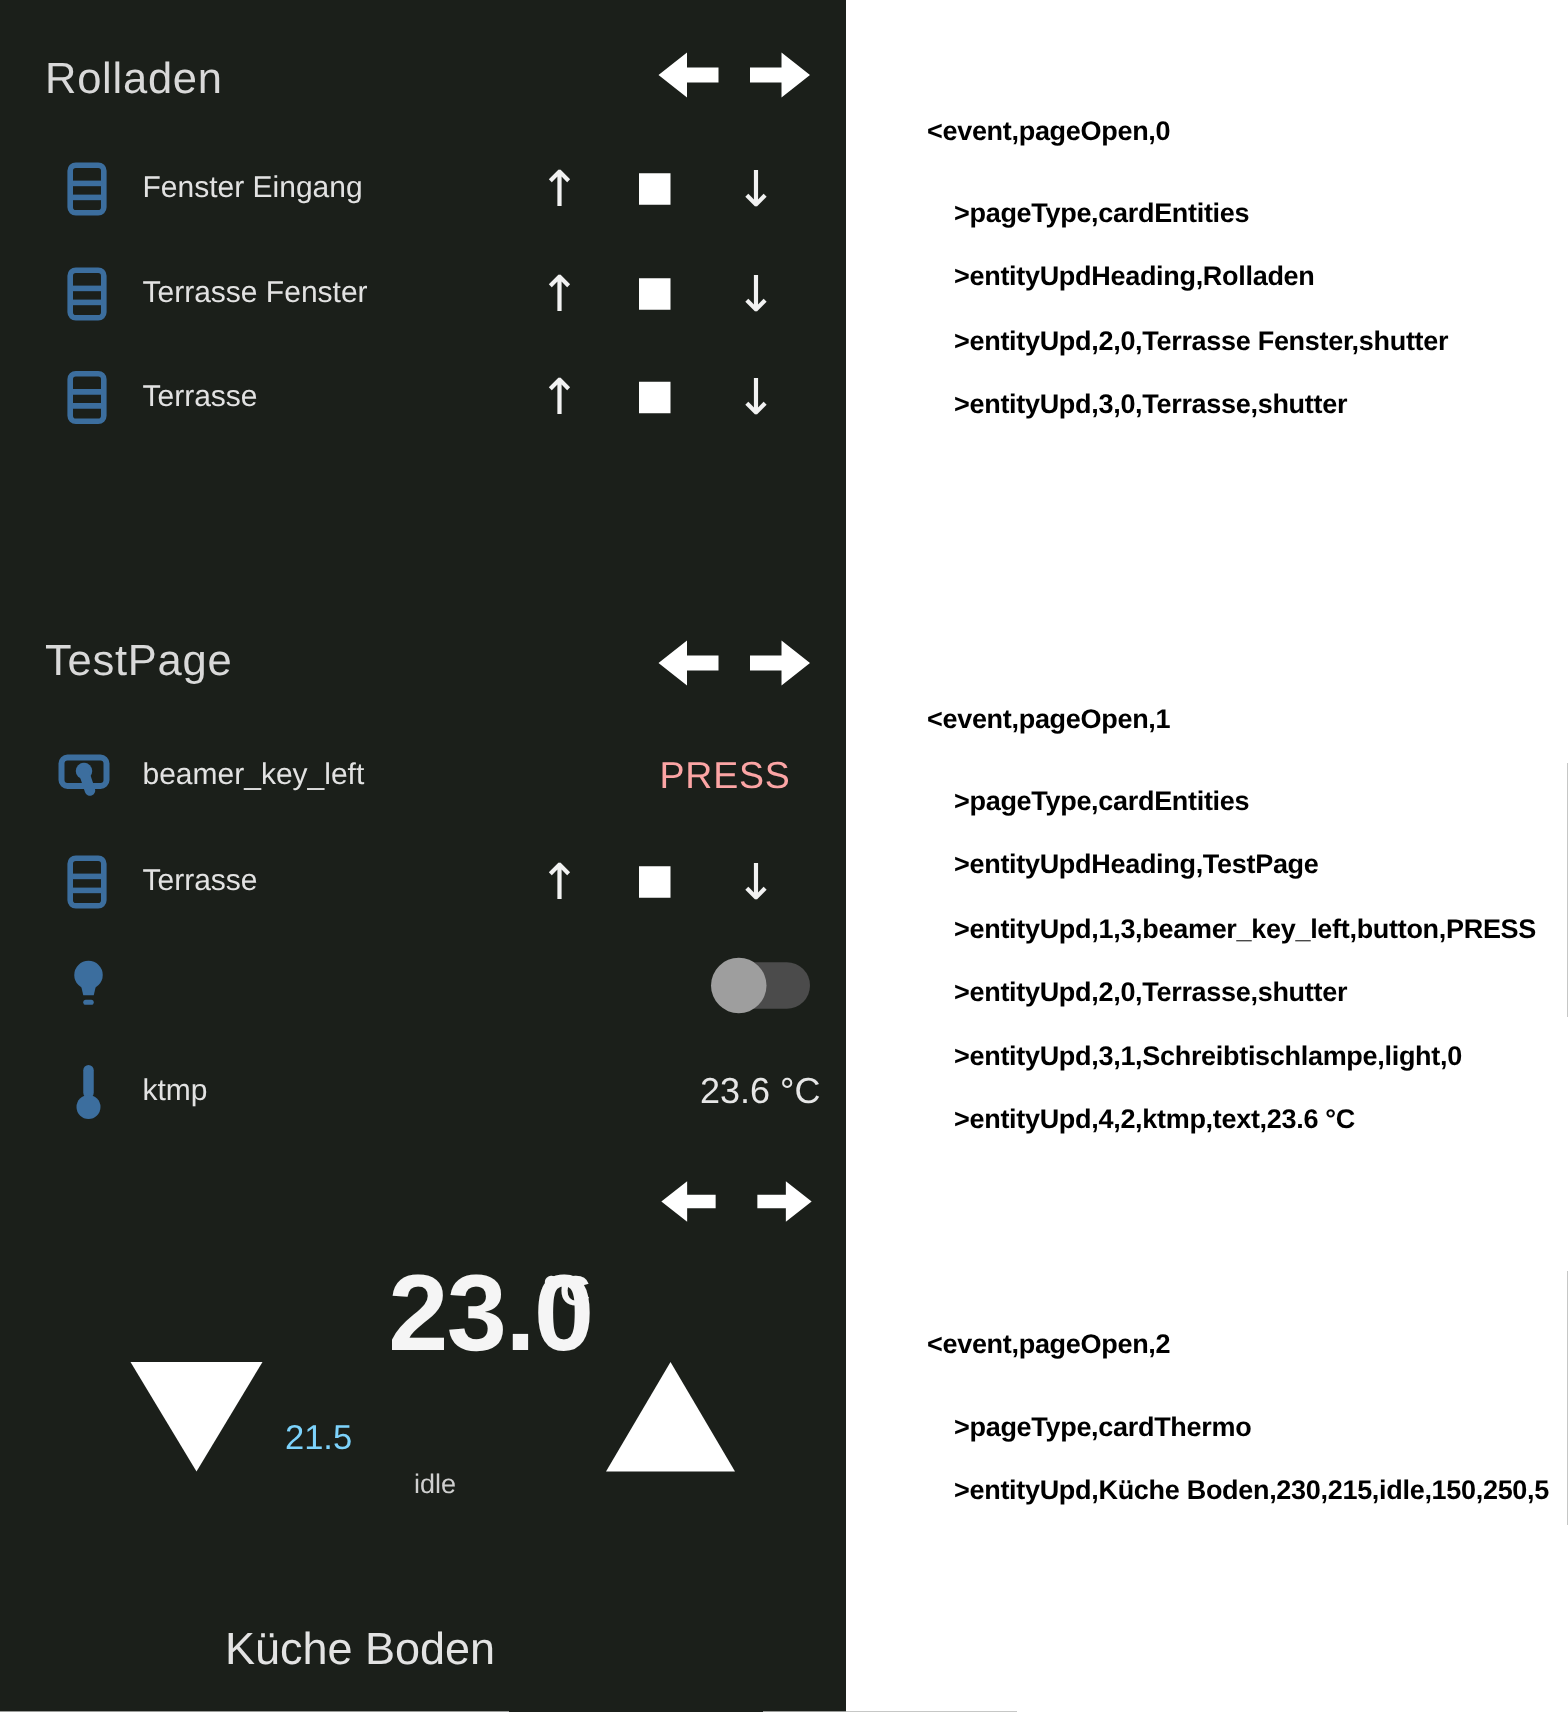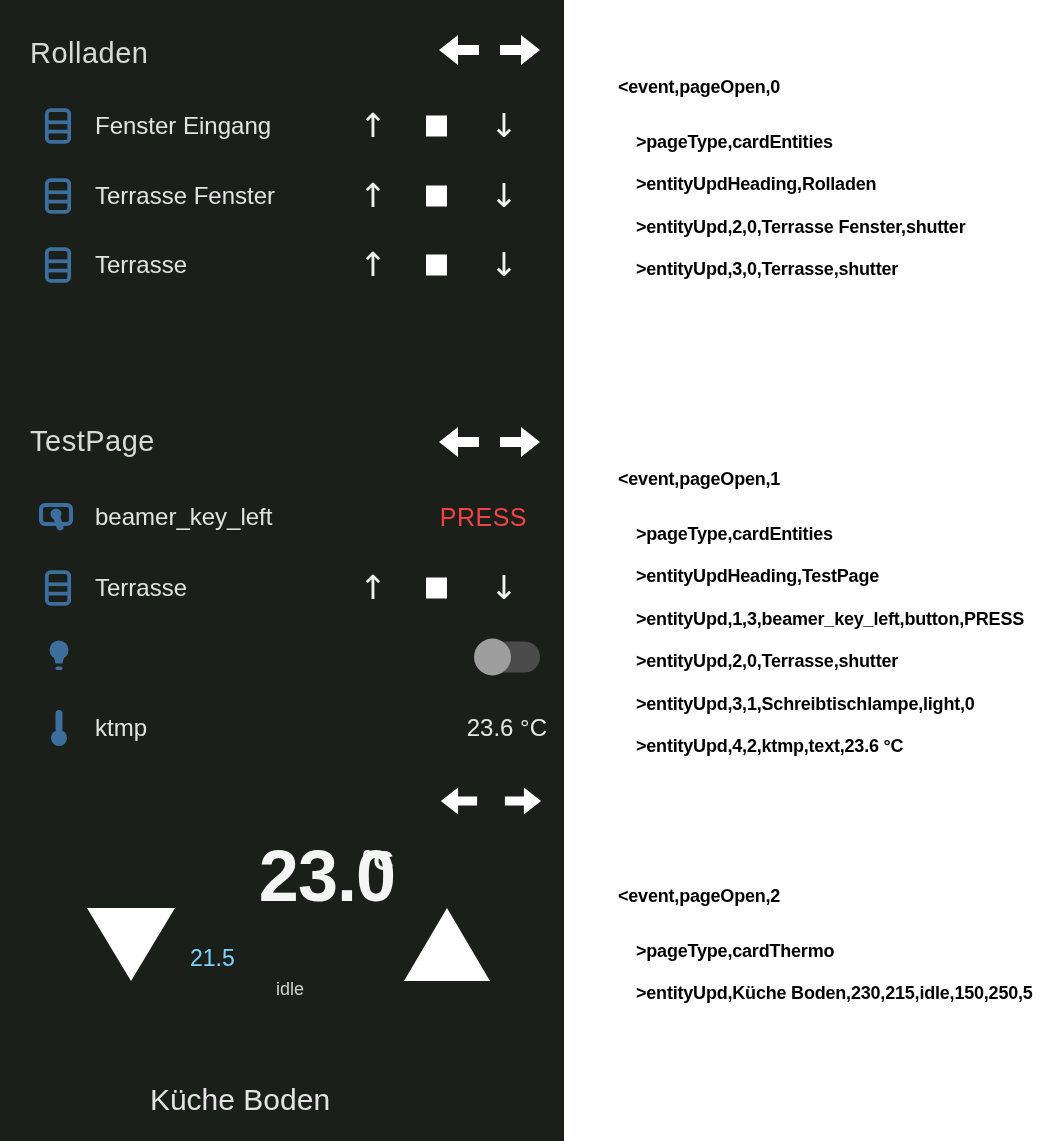--- a/index.html
+++ b/index.html
@@ -11,33 +11,33 @@
 
   .card-title{position:absolute;left:30px;margin:0;font-size:29px;font-weight:400;
               color:#d9d9d9;letter-spacing:.5px;line-height:1.2;white-space:nowrap;}
 
   .nav-btn{position:absolute;width:42px;height:32px;background:none;border:0;padding:0;cursor:pointer;}
   .nav-btn svg{display:block;width:100%;height:100%;}
 
   .row{position:absolute;left:0;width:564px;height:46px;}
   .ent-icon{position:absolute;top:50%;transform:translateY(-50%);display:block;line-height:0;}
   .ent-label{position:absolute;left:95px;top:50%;transform:translateY(-50%);
-             font-size:24px;color:#e2e2e2;white-space:nowrap;}
+             font-size:20px;color:#e2e2e2;white-space:nowrap;}
   .ctl-btn{position:absolute;top:0;height:46px;background:none;border:0;padding:0;
            cursor:pointer;color:#f2f2f2;}
   .arrow-glyph{font-size:33px;line-height:46px;font-family:"DejaVu Sans",sans-serif;display:block;}
   .ctl-up{left:353px;width:40px;text-align:center;}
   .ctl-stop{left:426px;width:21px;}
   .stop-square{position:absolute;left:0;top:50%;transform:translateY(-50%);
                width:21px;height:21px;background:#ffffff;display:block;}
   .ctl-down{left:484px;width:40px;text-align:center;}
 
   .press-btn{position:absolute;right:37px;top:0;height:46px;line-height:46px;background:none;
              border:0;padding:0;cursor:pointer;font-size:25px;font-weight:500;
-             color:#ef4444;letter-spacing:.5px;}
+             color:#fca5a5;letter-spacing:.5px;}
   .ent-value{position:absolute;right:17px;top:50%;transform:translateY(-50%);
              font-size:24px;color:#e6e6e6;white-space:nowrap;text-align:center;}
 
   .toggle{position:absolute;left:477px;top:50%;transform:translateY(-50%);width:63px;height:31px;
           border-radius:16px;background:#4b4b4b;border:0;padding:0;cursor:pointer;}
   .toggle-knob{position:absolute;left:-3px;top:-3px;width:37px;height:37px;border-radius:50%;
                background:#9e9e9e;display:block;}
 
   
   .thermo-temp{position:absolute;left:175px;top:836px;width:220px;text-align:right;

